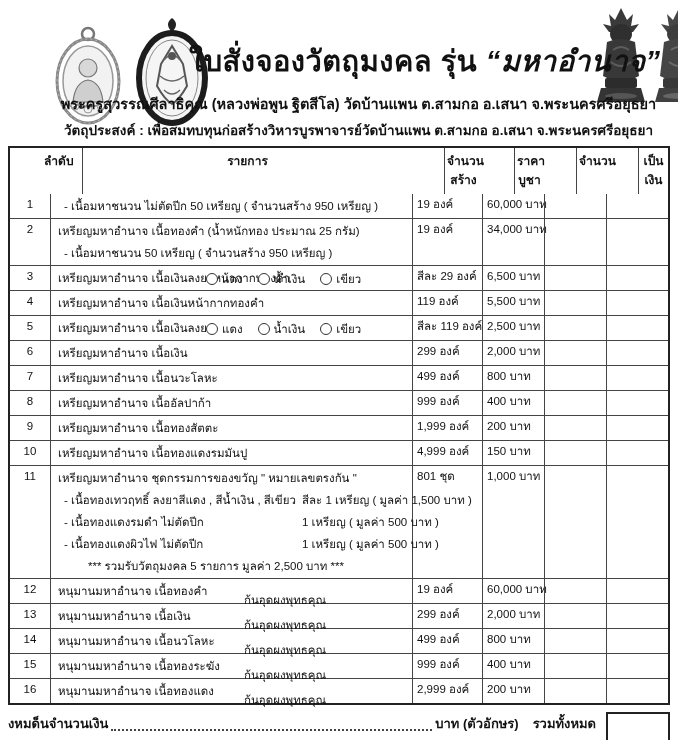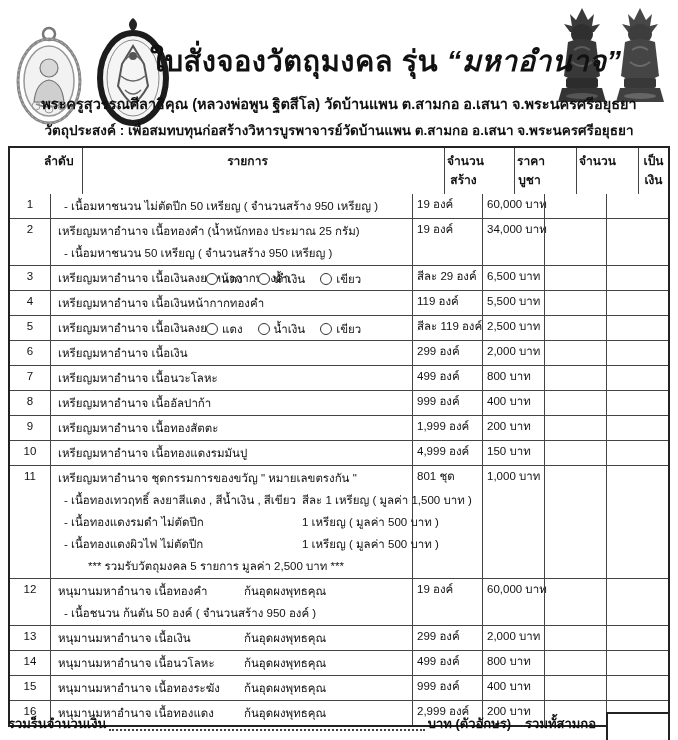--- a/index.html
+++ b/index.html
@@ -1,20 +1,20 @@
 <!DOCTYPE html>
 <html><head>
 <meta charset="utf-8">
 <style>
   html,body{margin:0;padding:0;background:#fff;width:678px;height:740px;overflow:hidden;}
   body{font-family:"Liberation Sans","DejaVu Sans",sans-serif;color:#111;}
   .sheet{position:relative;width:678px;height:740px;background:#fff;}
 
   
-  .hdr{position:relative;height:148px;}
+  .hdr{position:relative;height:148px;margin-left:39px;}
   .hdr svg{position:absolute;}
   .title{position:absolute;left:150px;right:140px;top:38px;text-align:center;
          font-size:29px;font-weight:bold;letter-spacing:.5px;white-space:nowrap;}
   .title .ed{font-style:italic;}
   .tline{position:absolute;left:0;right:0;text-align:center;font-weight:bold;}
   .tline.l1{top:92px;font-size:14.5px;}
   .tline.l2{top:119px;font-size:13.5px;}
 
   
   .tbl{position:absolute;left:8px;right:8px;top:146px;border:2px solid #222;}
@@ -24,21 +24,21 @@
   .cell:first-child{border-left:none;}
   .row.head .cell{font-weight:bold;text-align:center;padding:4px 2px;font-size:12px;margin-left:32px;}
   .cell.no{text-align:center;}
   .cell.desc{position:relative;padding-left:7px;}
   .cell.qty,.cell.price{text-align:left;padding-right:6px;white-space:nowrap;}
   .cell.fill{min-height:20px;}
   .line{position:relative;line-height:20px;padding:1px 0;}
   .line.sub{padding-left:6px;}
   .line.center{text-align:center;padding-right:40px;}
   .subval{position:absolute;left:244px;top:1px;white-space:nowrap;}
-  .extra{position:absolute;left:186px;top:1px;white-space:nowrap;}
+  .extra{position:absolute;left:186px;top:10px;white-space:nowrap;}
   .opts{position:absolute;left:148px;top:2px;display:inline-flex;}
   .opt{display:inline-flex;align-items:center;margin-right:15px;}
   .radio{display:inline-block;width:12px;height:12px;border:1.3px solid #333;border-radius:50%;
          margin-right:4px;background:#fff;box-sizing:border-box;}
 
   
   .foot{position:absolute;left:8px;right:8px;top:712px;display:flex;align-items:flex-end;
         font-size:13px;font-weight:bold;}
   .dots{flex:1;border-bottom:2px dotted #444;margin:0 3px 3px 3px;height:14px;}
   .foot .suffix{margin-right:14px;text-align:right;}
@@ -250,21 +250,20 @@
           </div>
           <div class="cell qty">801 ชุด</div>
           <div class="cell price">1,000 บาท</div>
           <div class="cell fill"></div>
           <div class="cell fill"></div>
         </div>
         <div class="row">
           <div class="cell no">12</div>
           <div class="cell desc">
             <div class="line"><span>หนุมานมหาอำนาจ  เนื้อทองคำ</span><span class="extra">ก้นอุดผงพุทธคุณ</span></div>
-            <div class="line sub"><span>- เนื้อชนวน ก้นตัน 50 องค์ ( จำนวนสร้าง 950 องค์ )</span></div>
           </div>
           <div class="cell qty">19 องค์</div>
           <div class="cell price">60,000 บาท</div>
           <div class="cell fill"></div>
           <div class="cell fill"></div>
         </div>
         <div class="row">
           <div class="cell no">13</div>
           <div class="cell desc">
             <div class="line"><span>หนุมานมหาอำนาจ  เนื้อเงิน</span><span class="extra">ก้นอุดผงพุทธคุณ</span></div>
@@ -301,20 +300,20 @@
           </div>
           <div class="cell qty">2,999 องค์</div>
           <div class="cell price">200 บาท</div>
           <div class="cell fill"></div>
           <div class="cell fill"></div>
         </div>
       </div>
   </div>
 
   <div class="foot">
-    <span>รวมร็นจำนวนเงิน</span>
+    <span>งหมด็นจำนวนเงิน</span>
     <span class="dots"></span>
     <span class="suffix">บาท (ตัวอักษร)</span>
-    <span class="grand">รวมทั้สามกอ</span>
+    <span class="grand">รวมทั้งหมด</span>
     <span class="totalbox"></span>
   </div>
 
 </div>
 
 </body></html>

